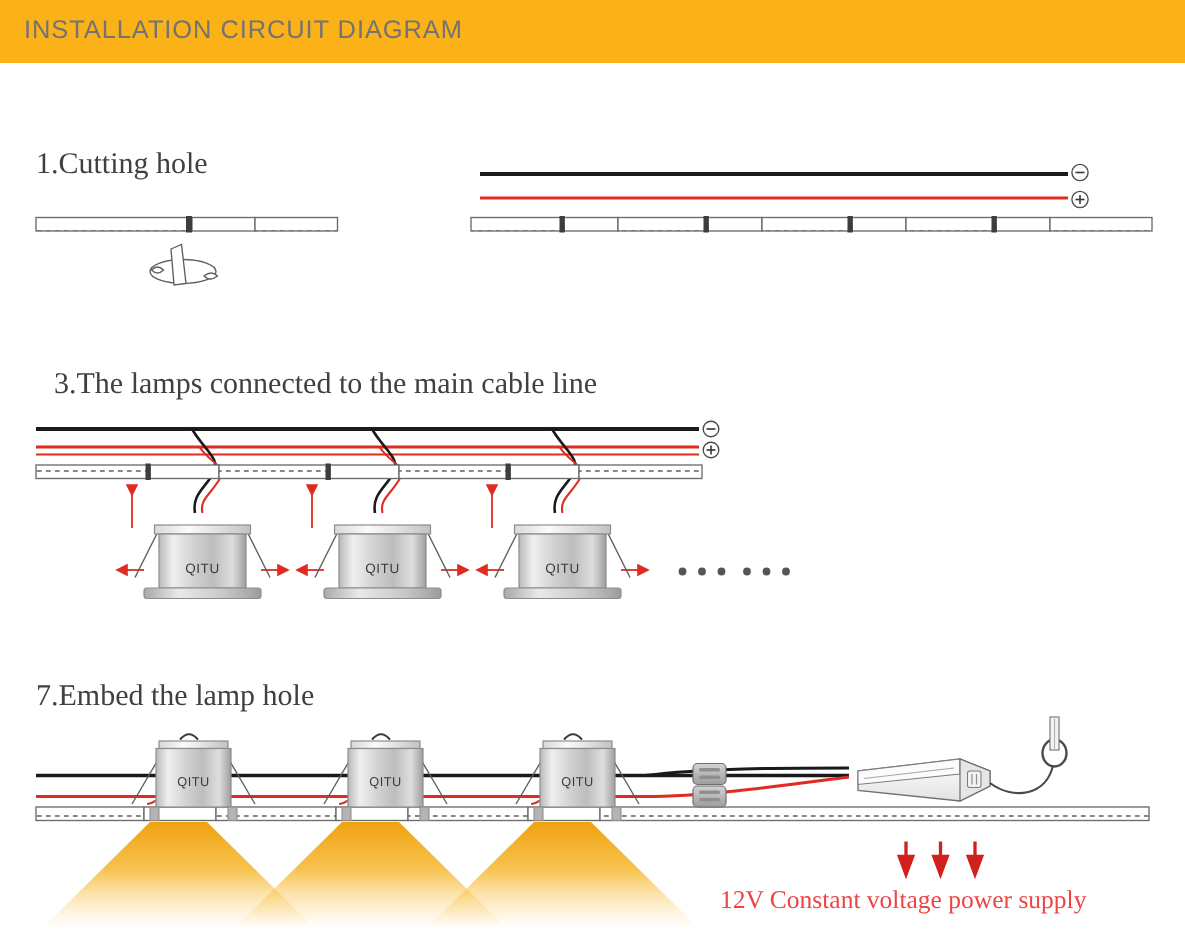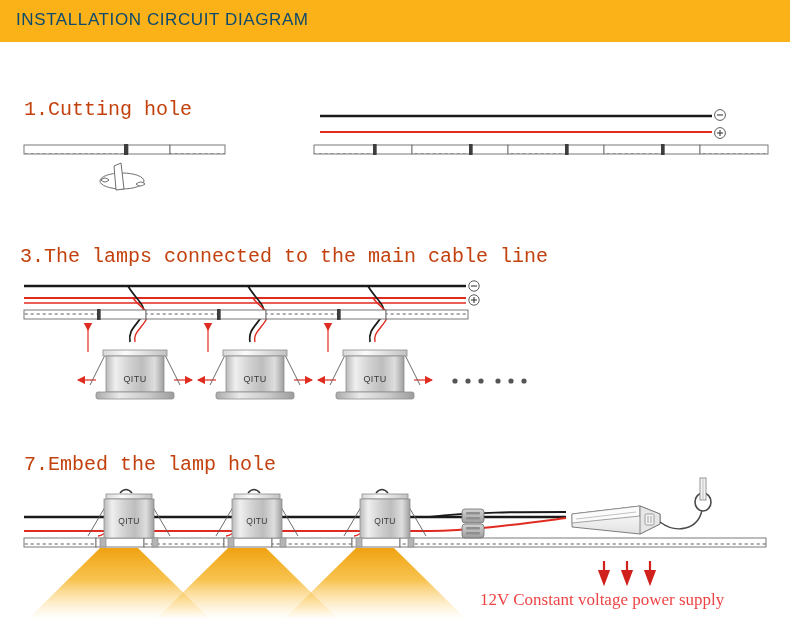--- a/index.html
+++ b/index.html
@@ -12,34 +12,34 @@
   }
   #root{position:relative;width:790px;height:619px;}
 
   
   .header-bar{
     position:absolute;left:0;top:0;width:790px;height:42px;
     background:#fbb118;
   }
   .header-title{
     position:absolute;left:16px;top:10px;
-    font-size:17px;letter-spacing:.6px;color:#0c4a6e;
+    font-size:17px;letter-spacing:.6px;color:#737373;
     font-family:"Liberation Sans", sans-serif;
     white-space:nowrap;
   }
 
   
   .step-title{
     position:absolute;
-    font-size:20px;color:#c2410c;white-space:nowrap;
-    font-family:Liberation Mono, monospace;
+    font-size:20px;color:#404040;white-space:nowrap;
+    font-family:Liberation Serif, serif;
   }
   #t1{left:24px;top:98px;}
   #t2{left:317px;top:88px;}
-  #t3{left:20px;top:245px;}
+  #t3{left:36px;top:245px;}
   #t4{left:24px;top:453px;}
 
   
   svg.canvas{position:absolute;left:0;top:0;width:790px;height:619px;overflow:visible;}
 
   .bottom-label{
     position:absolute;left:480px;top:590px;
     font-size:17px;color:#ef4444;white-space:nowrap;
     font-family:Liberation Serif, serif;
   }

